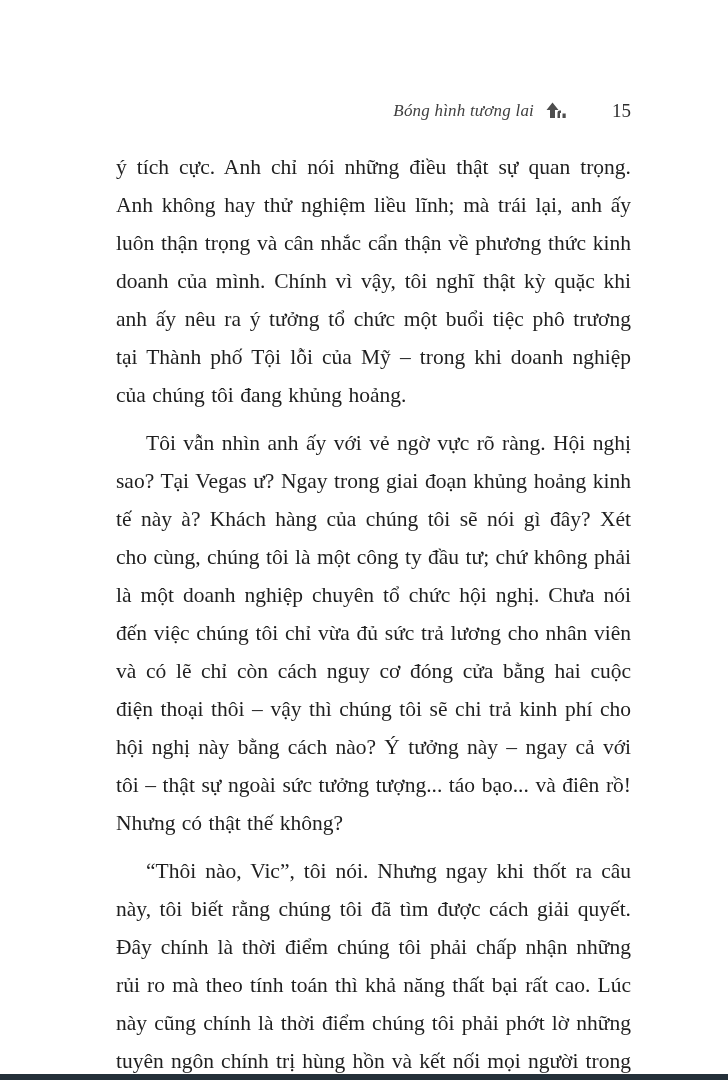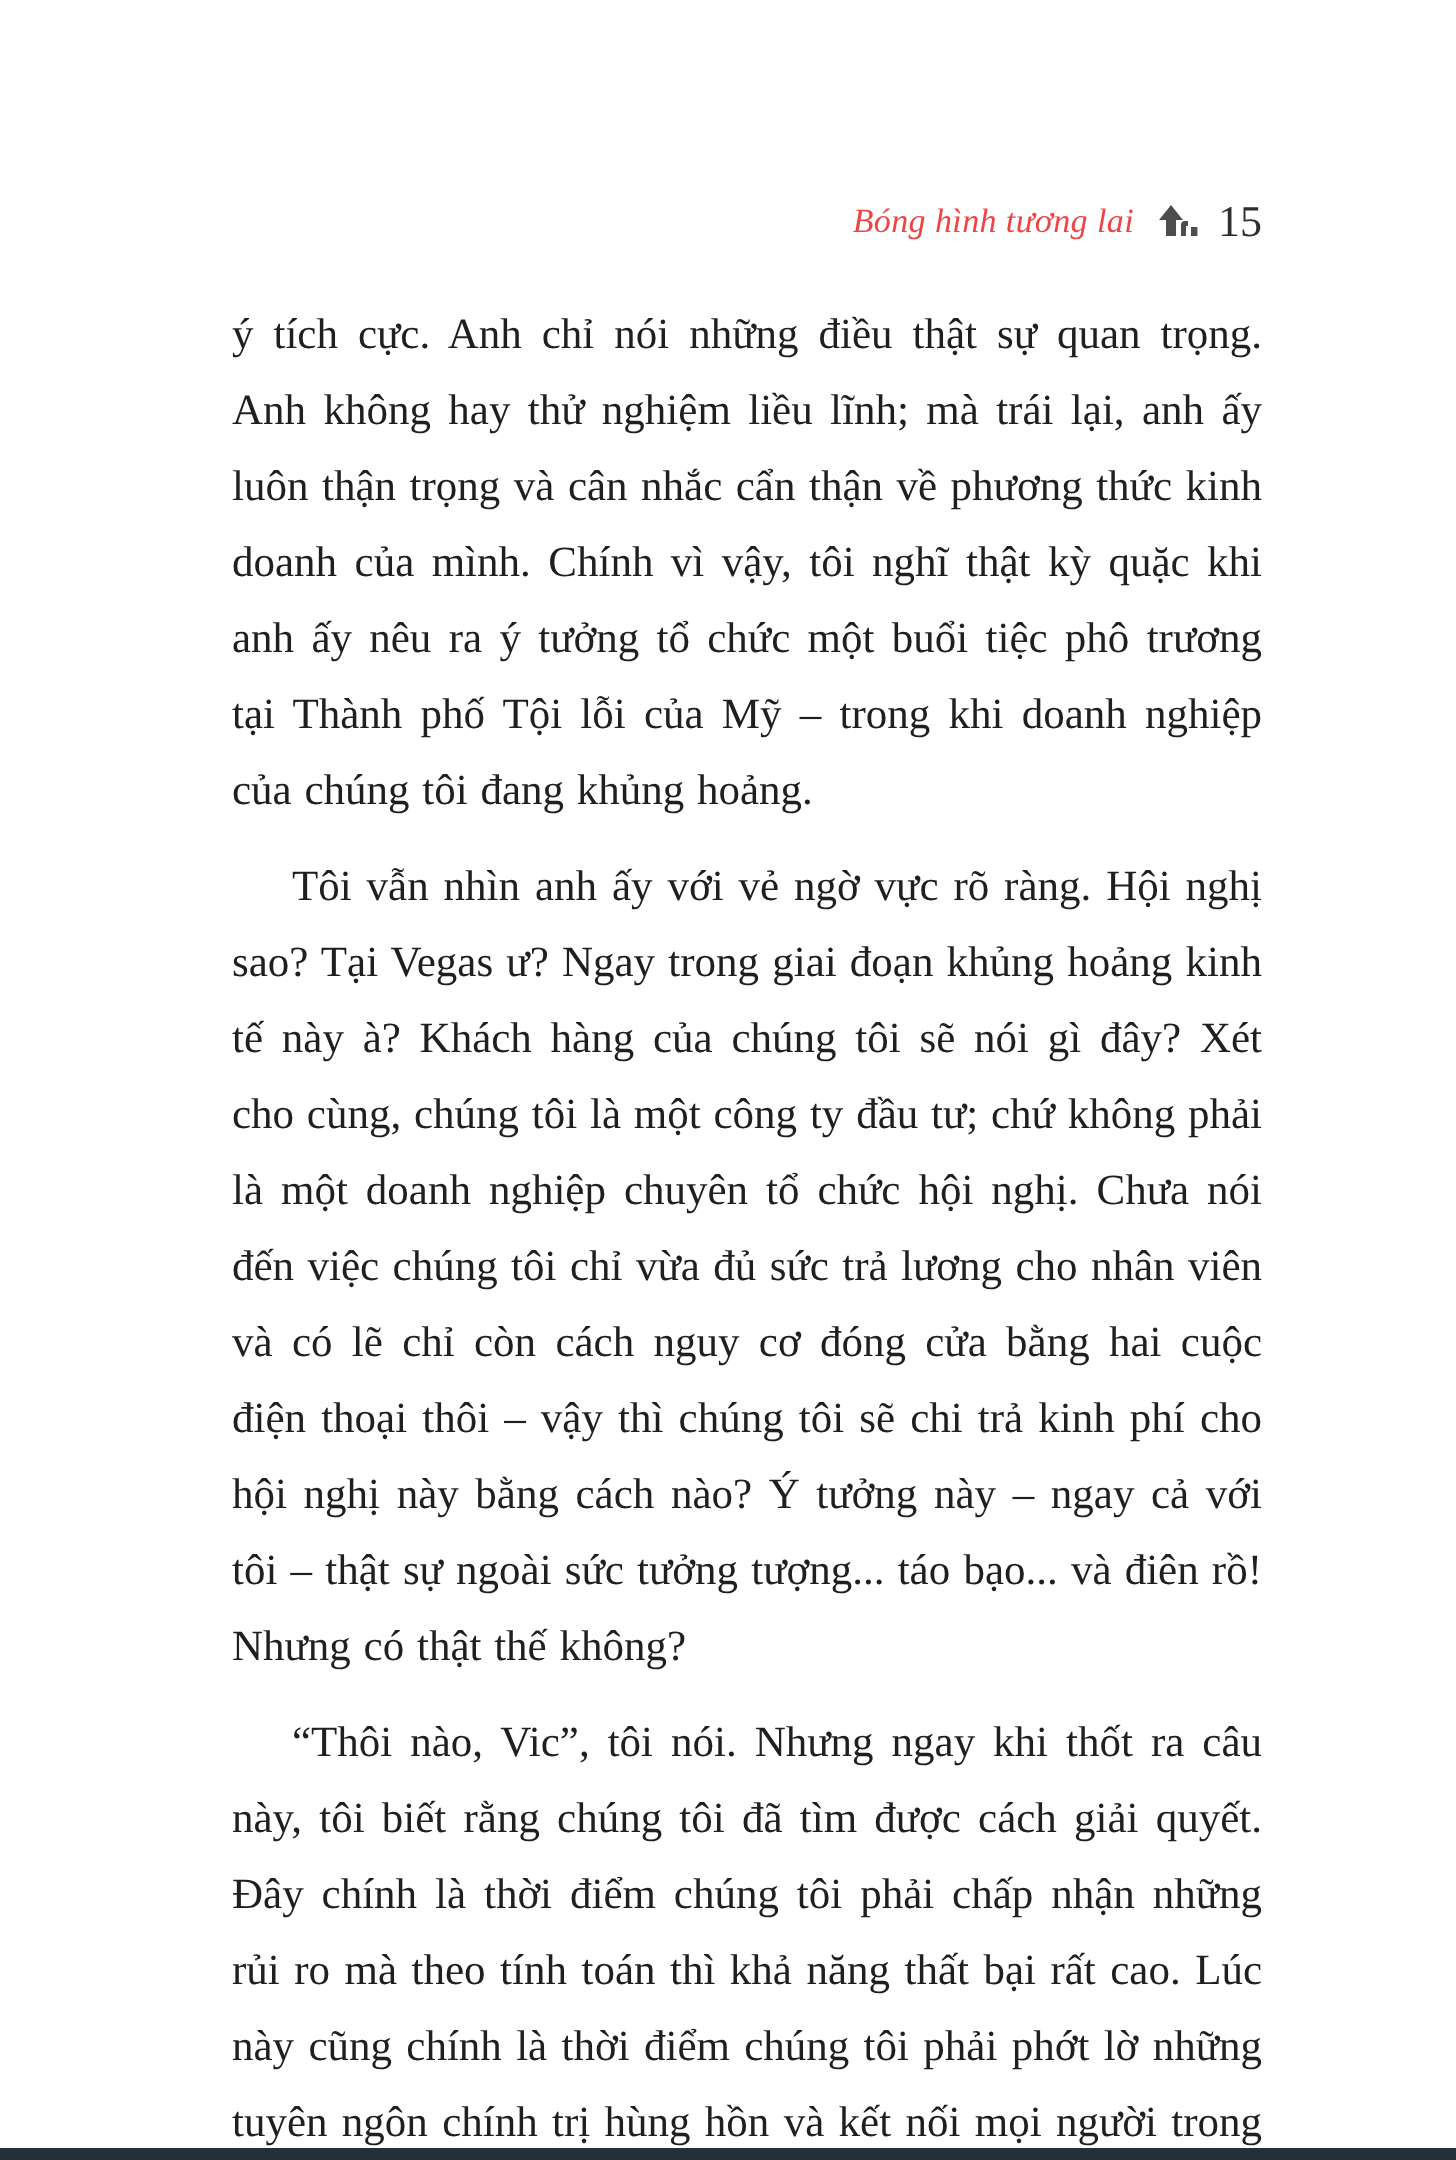--- a/index.html
+++ b/index.html
@@ -29,31 +29,32 @@
     display: flex;
     justify-content: flex-end;
     align-items: center;
     gap: 9px;
     margin-bottom: 26px;
     height: 22px;
   }
   .running-title {
     font-style: italic;
     font-size: 17px;
-    color: #ef4444;
+    color: #404040;
     letter-spacing: 0.2px;
   }
   .head-icon {
     display: inline-flex;
     align-items: flex-end;
     transform: translateY(-1px);
   }
   .page-number {
-    font-size: 22px;
+    font-size: 19px;
     color: #2e2e2e;
+    margin-left: 36px;
   }
   .body-text {
     text-align: justify;
     font-size: 21.5px;
     line-height: 38px;
   }
   .para {
     margin: 0 0 10px 16px;
     word-spacing: 1px;
   }

